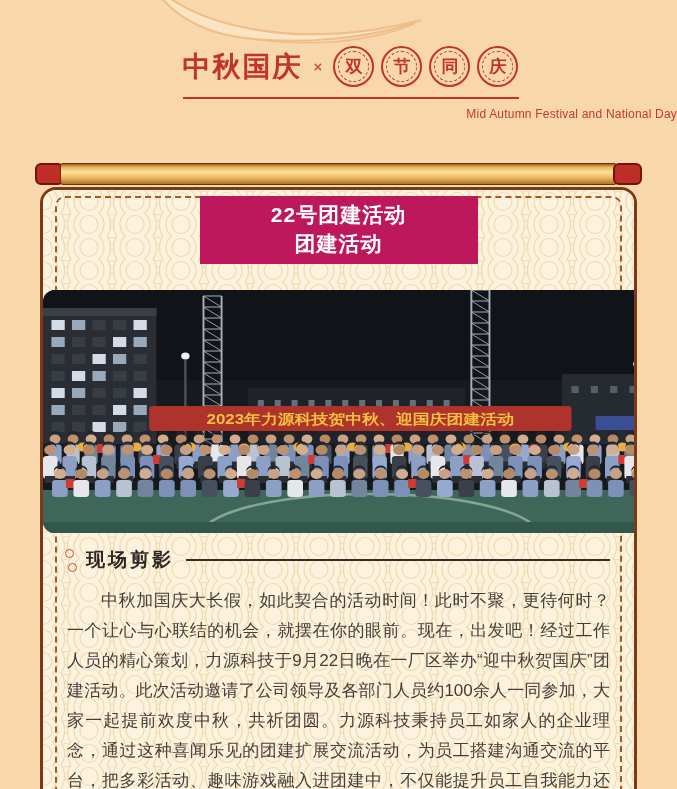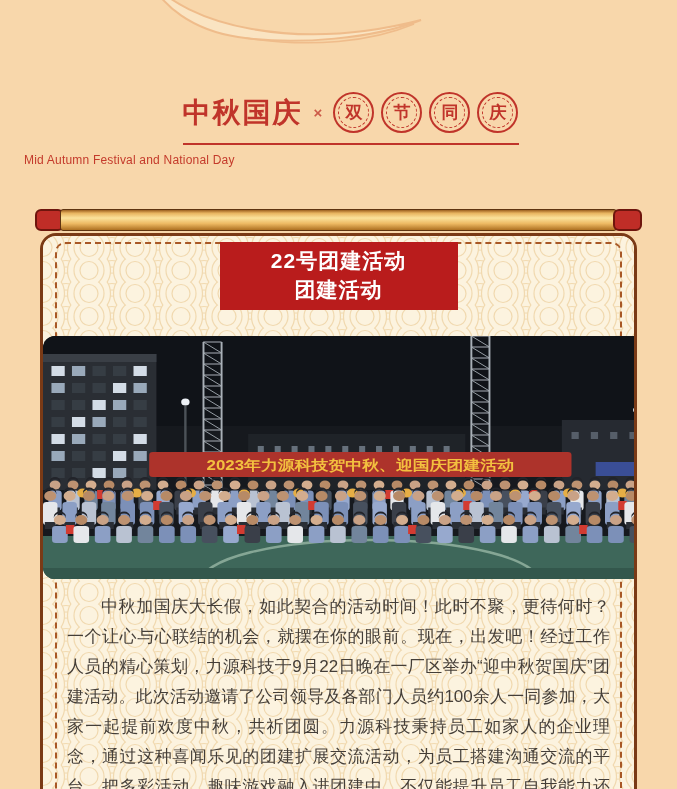--- a/index.html
+++ b/index.html
@@ -5,21 +5,21 @@
   * { box-sizing: border-box; }
   html,body { margin:0; padding:0; }
   body {
     width:677px; height:789px; overflow:hidden; position:relative;
     background:#F8D7AB;
     font-family:"Liberation Sans","DejaVu Sans",sans-serif;
   }
   
   .swirl { position:absolute; top:-4px; left:126px; width:310px; height:56px; }
   
-  .header { position:relative; padding-top:92px; text-align:left;margin-left:24px; }
+  .header { position:relative; padding-top:46px; text-align:right;margin-left:24px; }
   .title-row { display:flex; justify-content:center; align-items:center; gap:8px; }
   .page-title { margin:0; font-size:28px; font-weight:800; color:#C0342A; letter-spacing:2px; }
   .times { font-size:15px; color:#CC5A48; margin:0 3px; font-weight:bold; }
   .badges { display:flex; gap:7px; }
   .badge { width:41px; height:41px; border:2.5px solid #C0342A; border-radius:50%;
            display:flex; align-items:center; justify-content:center; background:transparent; }
   .badge-inner { width:31px; height:31px; border:1.5px dashed #C0342A; border-radius:50%;
            display:flex; align-items:center; justify-content:center;
            font-size:17px; font-weight:bold; color:#C0342A; }
   .title-underline { width:336px; height:2px; background:#C0342A; margin:10px auto 0; }
@@ -31,22 +31,22 @@
     border:1px solid #5F3410; border-radius:3px; }
   .rod-cap { position:absolute; top:1px; width:29px; height:22px; background:#BF2D27;
     border:2px solid #6E150D; border-radius:6px; }
   .rod-cap.left { left:0; } .rod-cap.right { right:0; }
   
   .panel { position:relative; margin:1px auto 0; width:597px; height:640px;
     border:3px solid #7A3A16; border-radius:16px; background:#FCF3DF; overflow:hidden; }
   .panel-pattern { position:absolute; inset:0; width:100%; height:100%; z-index:0; }
   .dashed-border { position:absolute; left:12px; right:12px; top:6px; bottom:12px;
     border:2px dashed #A85826; border-radius:10px; z-index:1; }
-  .banner { position:relative; z-index:2; margin:6px auto 0; width:238px;
-    padding:4px 0 6px; background:#b91c1c; color:#FFFFFF; text-align:center;
+  .banner { position:relative; z-index:2; margin:6px auto 0; width:278px;
+    padding:4px 0 6px; background:#be185d; color:#FFFFFF; text-align:center;
     font-weight:bold; font-size:21px; line-height:29px; letter-spacing:1px; }
   .photo { position:relative; z-index:2; margin:36px auto 0; width:654px; height:243px;
     border-radius:12px; overflow:hidden; background:#14161A; }
   .photo svg { display:block; width:100%; height:100%; }
   .section-heading { position:relative; z-index:2; display:flex; align-items:center;
     margin:14px 24px 0 22px; }
   .dots { display:flex; flex-direction:column; gap:5px; margin-right:9px; }
   .dots i { width:9px; height:9px; border:1.5px solid #BC5326; border-radius:50%; display:block; }
   .dots i:nth-child(2) { margin-left:3px; }
   .heading-text { font-size:19px; font-weight:bold; color:#2E2824; letter-spacing:3px; }
@@ -664,15 +664,23 @@
           <rect x="503.7758620689656" y="190" width="13" height="17" rx="3" fill="#97A9CE"></rect>
           <circle cx="510.2758620689656" cy="184" r="5" fill="#D3AD8E"></circle>
           <path d="M 505.2758620689656 182.5 a 5 5 0 0 1 10 0 l 0 -2 a 5 5 0 0 0 -10 0 z" fill="#22242A"></path>
           <rect x="521.5" y="190" width="13" height="17" rx="3" fill="#3A3F49"></rect>
           <circle cx="528" cy="184" r="5" fill="#B78A66"></circle>
           <path d="M 523 182.5 a 5 5 0 0 1 10 0 l 0 -2 a 5 5 0 0 0 -10 0 z" fill="#22242A"></path>
         </g>
     </svg>
   </figure>
 
+  <div class="section-heading">
+    <span class="dots">
+        <i></i>
+        <i></i>
+      </span>
+    <span class="heading-text">现场剪影</span>
+    <span class="heading-line"></span>
+  </div>
 
   <p class="body-text">中秋加国庆大长假，如此契合的活动时间！此时不聚，更待何时？一个让心与心联结的机会，就摆在你的眼前。现在，出发吧！经过工作人员的精心策划，力源科技于9月22日晚在一厂区举办“迎中秋贺国庆”团建活动。此次活动邀请了公司领导及各部门人员约100余人一同参加，大家一起提前欢度中秋，共祈团圆。力源科技秉持员工如家人的企业理念，通过这种喜闻乐见的团建扩展交流活动，为员工搭建沟通交流的平台，把多彩活动、趣味游戏融入进团建中，不仅能提升员工自我能力还能够增加团队合作精神，记录下时光中的每个人。</p>
 </section>
 
 </body></html>

